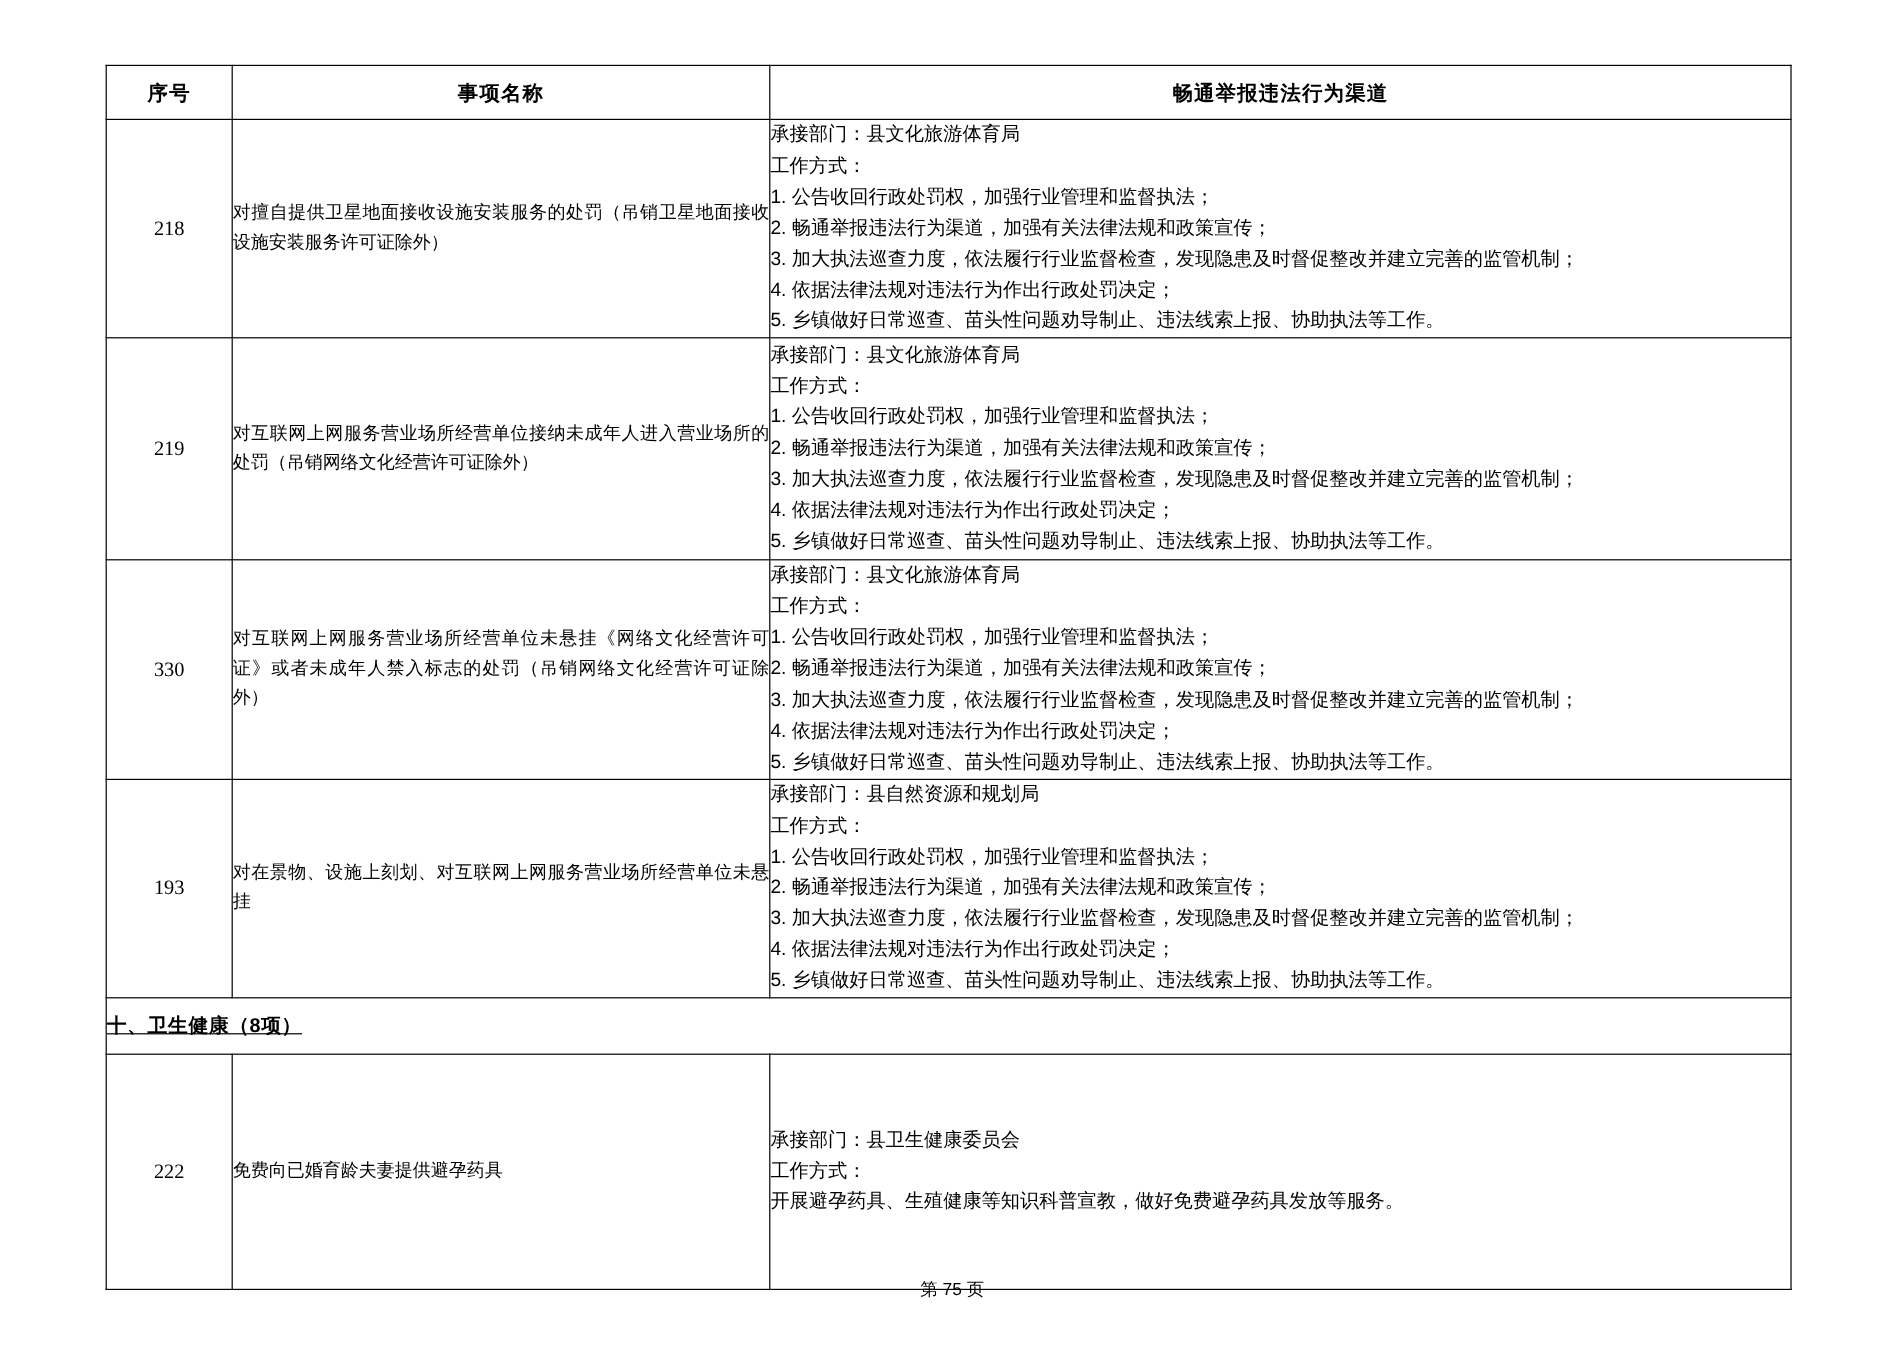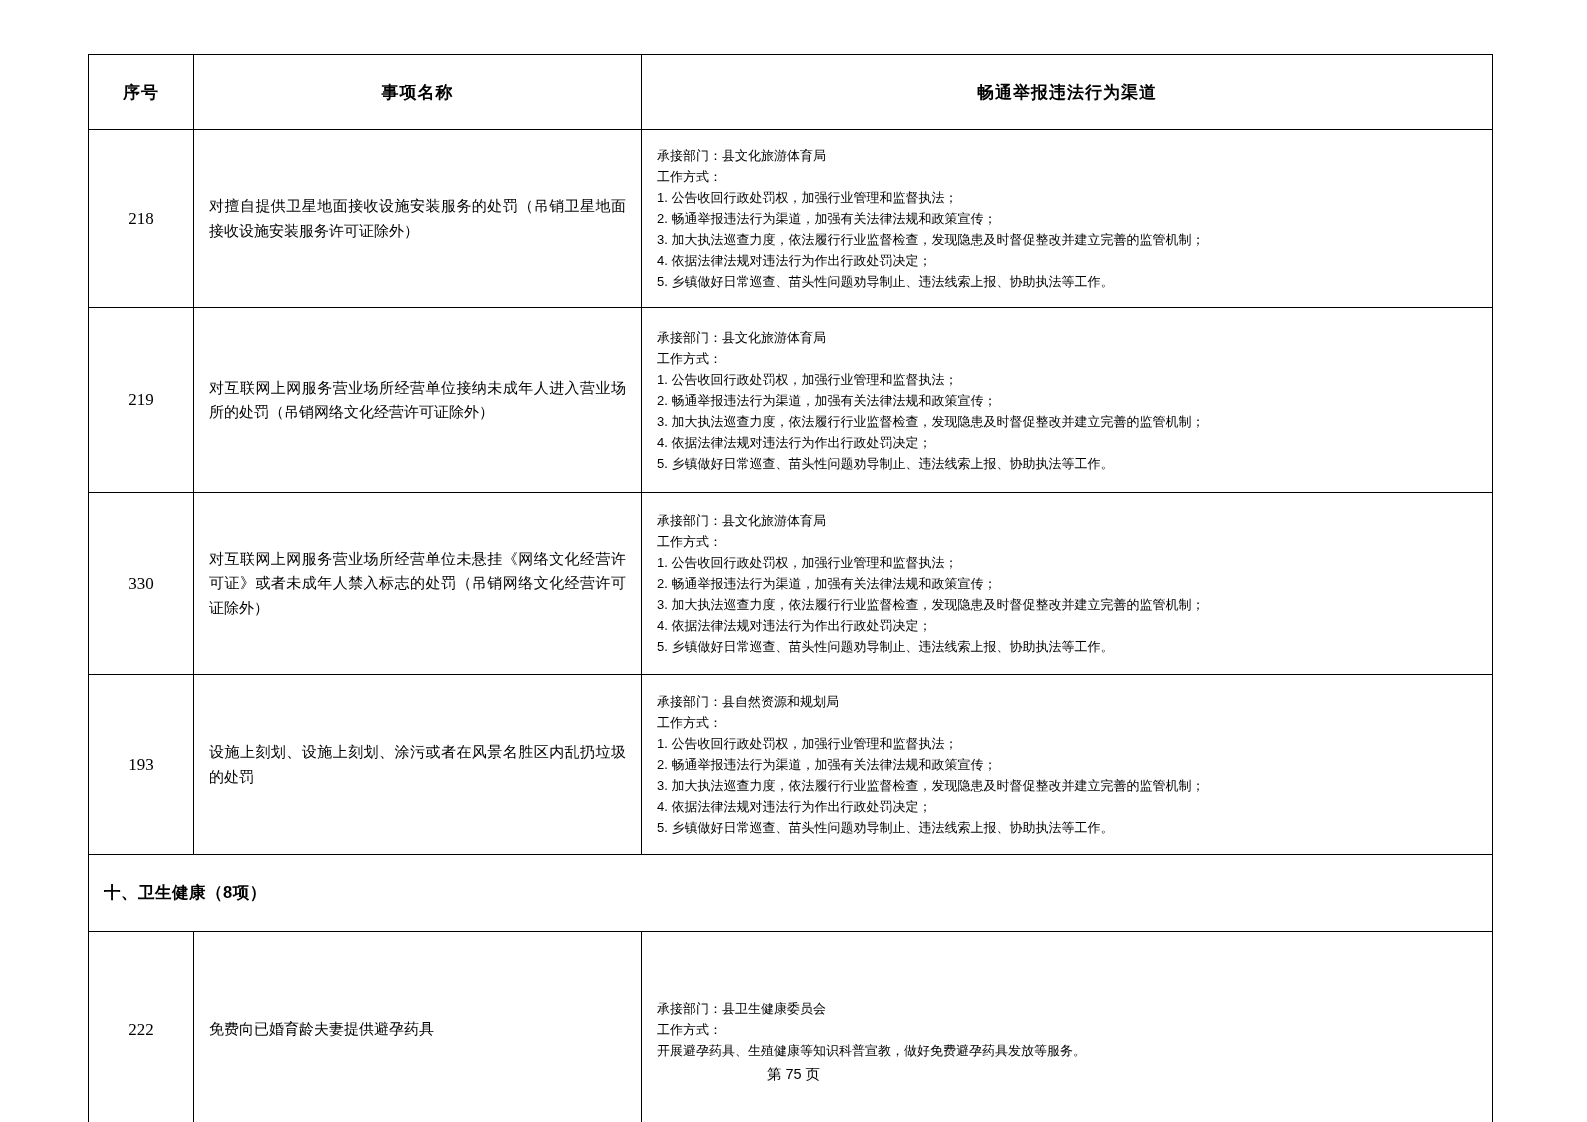--- a/index.html
+++ b/index.html
@@ -26,21 +26,21 @@
     position: absolute;
     left: 88px;
     top: 54px;
     width: 1404px;
     border-collapse: collapse;
     table-layout: fixed;
   }
   table.doc-table td {
     border: 1px solid #000000;
     vertical-align: middle;
-    padding: 15px;
+    padding: 0;
   }
   col.c-no    { width: 105px; }
   col.c-name  { width: 448px; }
   col.c-dept  { width: 851px; }
 
   .th {
     text-align: center;
     font-weight: bold;
     font-size: 17px;
     letter-spacing: 1px;
@@ -53,29 +53,30 @@
     font-family: "Liberation Serif", serif;
   }
   .cell-name {
     font-size: 15px;
     line-height: 1.65;
     padding: 6px 10px 6px 14px;
     text-align: justify;
     font-family: "Liberation Sans", "DejaVu Sans", sans-serif;
   }
   .cell-dept {
-    font-size: 13px;
+    font-size: 16px;
     line-height: 1.62;
     padding: 8px 10px 8px 12px;
     text-align: left;
     font-family: "Liberation Sans", "DejaVu Sans", sans-serif;
     white-space: pre-line;
   }
   .section-row td {
     height: 46px;
+    text-decoration: underline;
   }
   .section-title {
     font-size: 16.5px;
     font-weight: bold;
     padding-left: 14px;
     letter-spacing: 0.5px;
     font-family: "Liberation Sans", "DejaVu Sans", sans-serif;
   }
   .r218 { height: 152px; }
   .r219 { height: 185px; }
@@ -142,21 +143,21 @@
 工作方式：
 1. 公告收回行政处罚权，加强行业管理和监督执法；
 2. 畅通举报违法行为渠道，加强有关法律法规和政策宣传；
 3. 加大执法巡查力度，依法履行行业监督检查，发现隐患及时督促整改并建立完善的监管机制；
 4. 依据法律法规对违法行为作出行政处罚决定；
 5. 乡镇做好日常巡查、苗头性问题劝导制止、违法线索上报、协助执法等工作。</td>
       </tr>
 
       <tr class="r221">
         <td class="cell-no">193</td>
-        <td class="cell-name">设施上刻划、设施上刻划、涂污或者在风景名胜区内乱扔垃圾的处罚</td>
+        <td class="cell-name">对在景物、设施上刻划、对互联网上网服务营业场所经营单位未悬挂</td>
         <td class="cell-dept">承接部门：县自然资源和规划局
 工作方式：
 1. 公告收回行政处罚权，加强行业管理和监督执法；
 2. 畅通举报违法行为渠道，加强有关法律法规和政策宣传；
 3. 加大执法巡查力度，依法履行行业监督检查，发现隐患及时督促整改并建立完善的监管机制；
 4. 依据法律法规对违法行为作出行政处罚决定；
 5. 乡镇做好日常巡查、苗头性问题劝导制止、违法线索上报、协助执法等工作。</td>
       </tr>
 
       <tr class="section-row">

